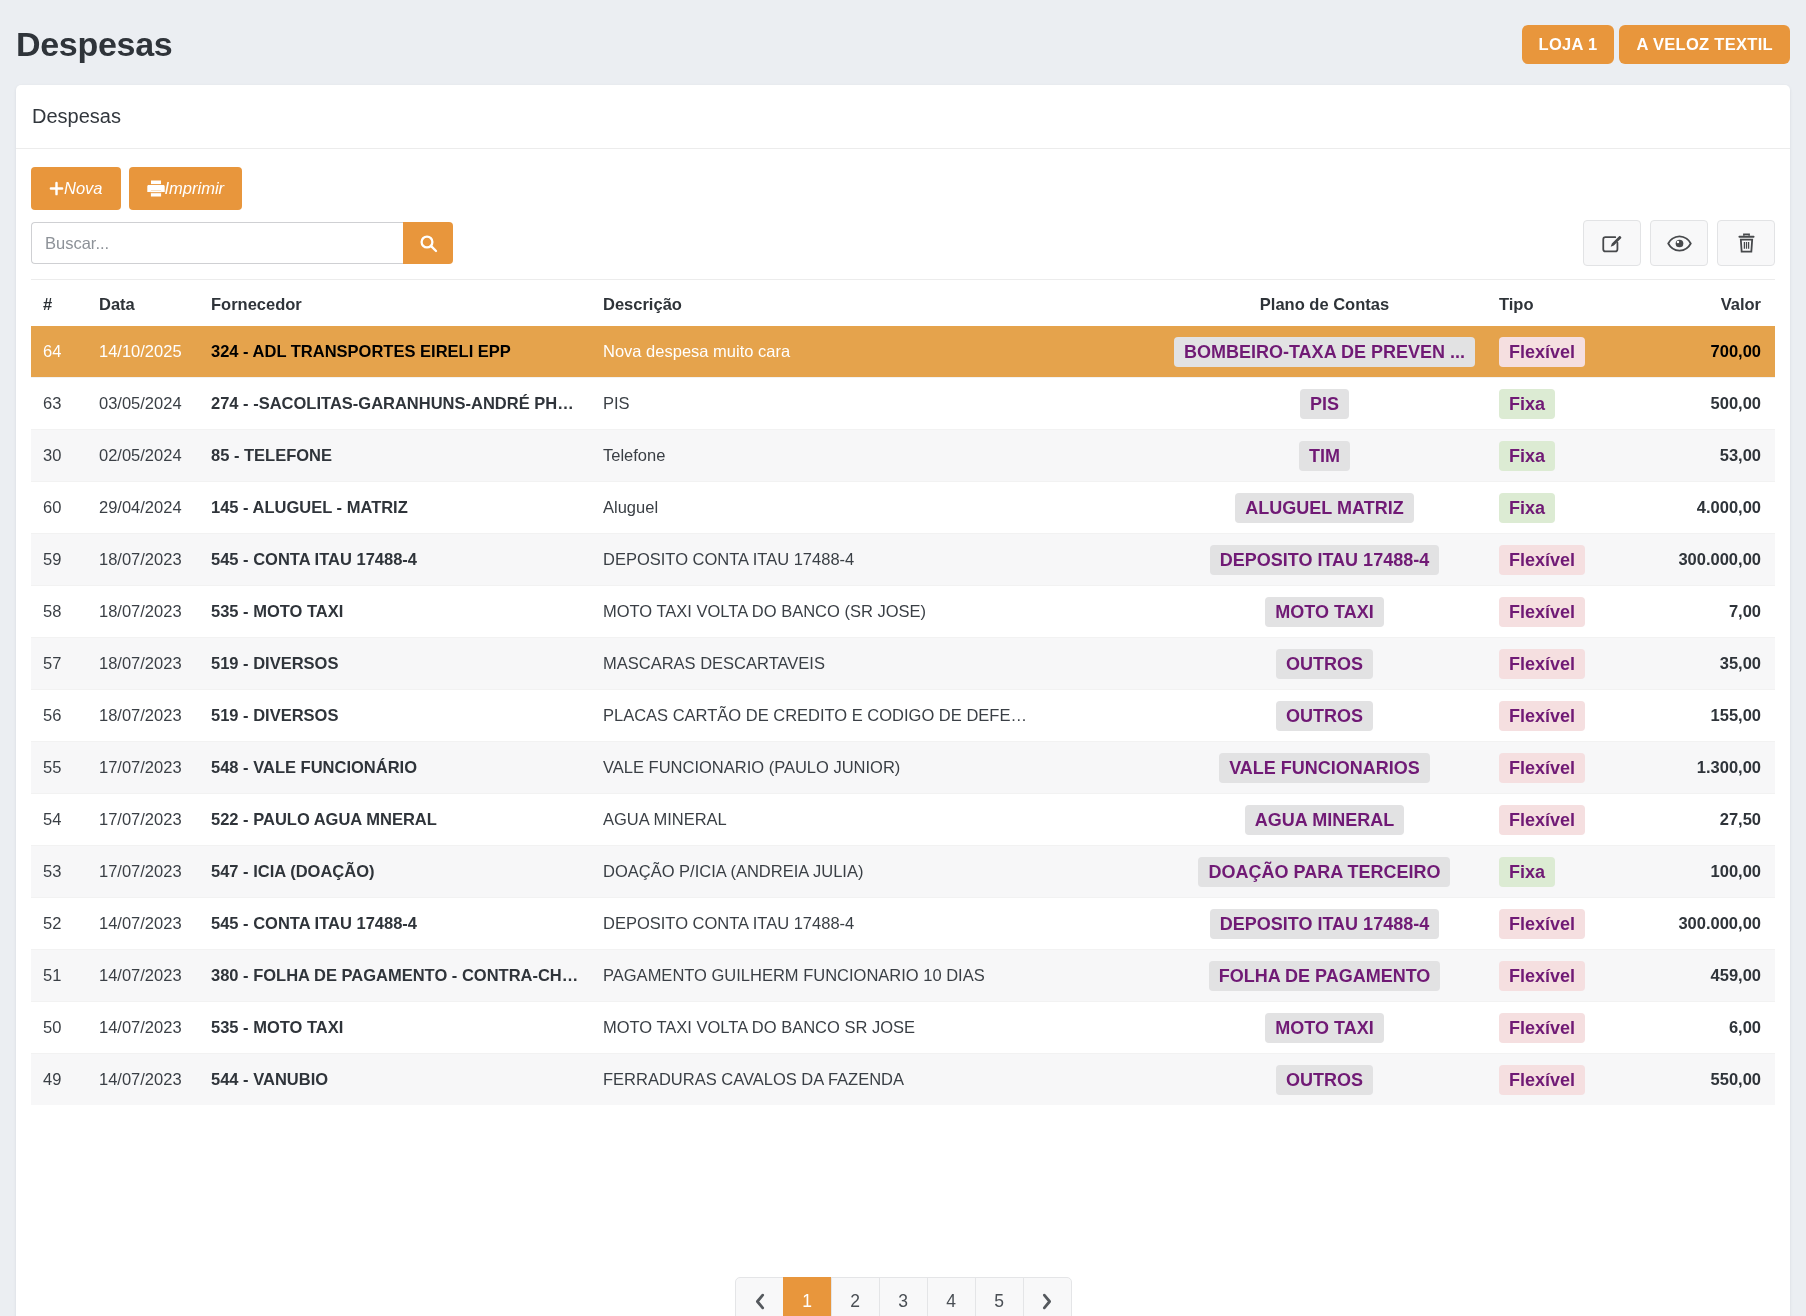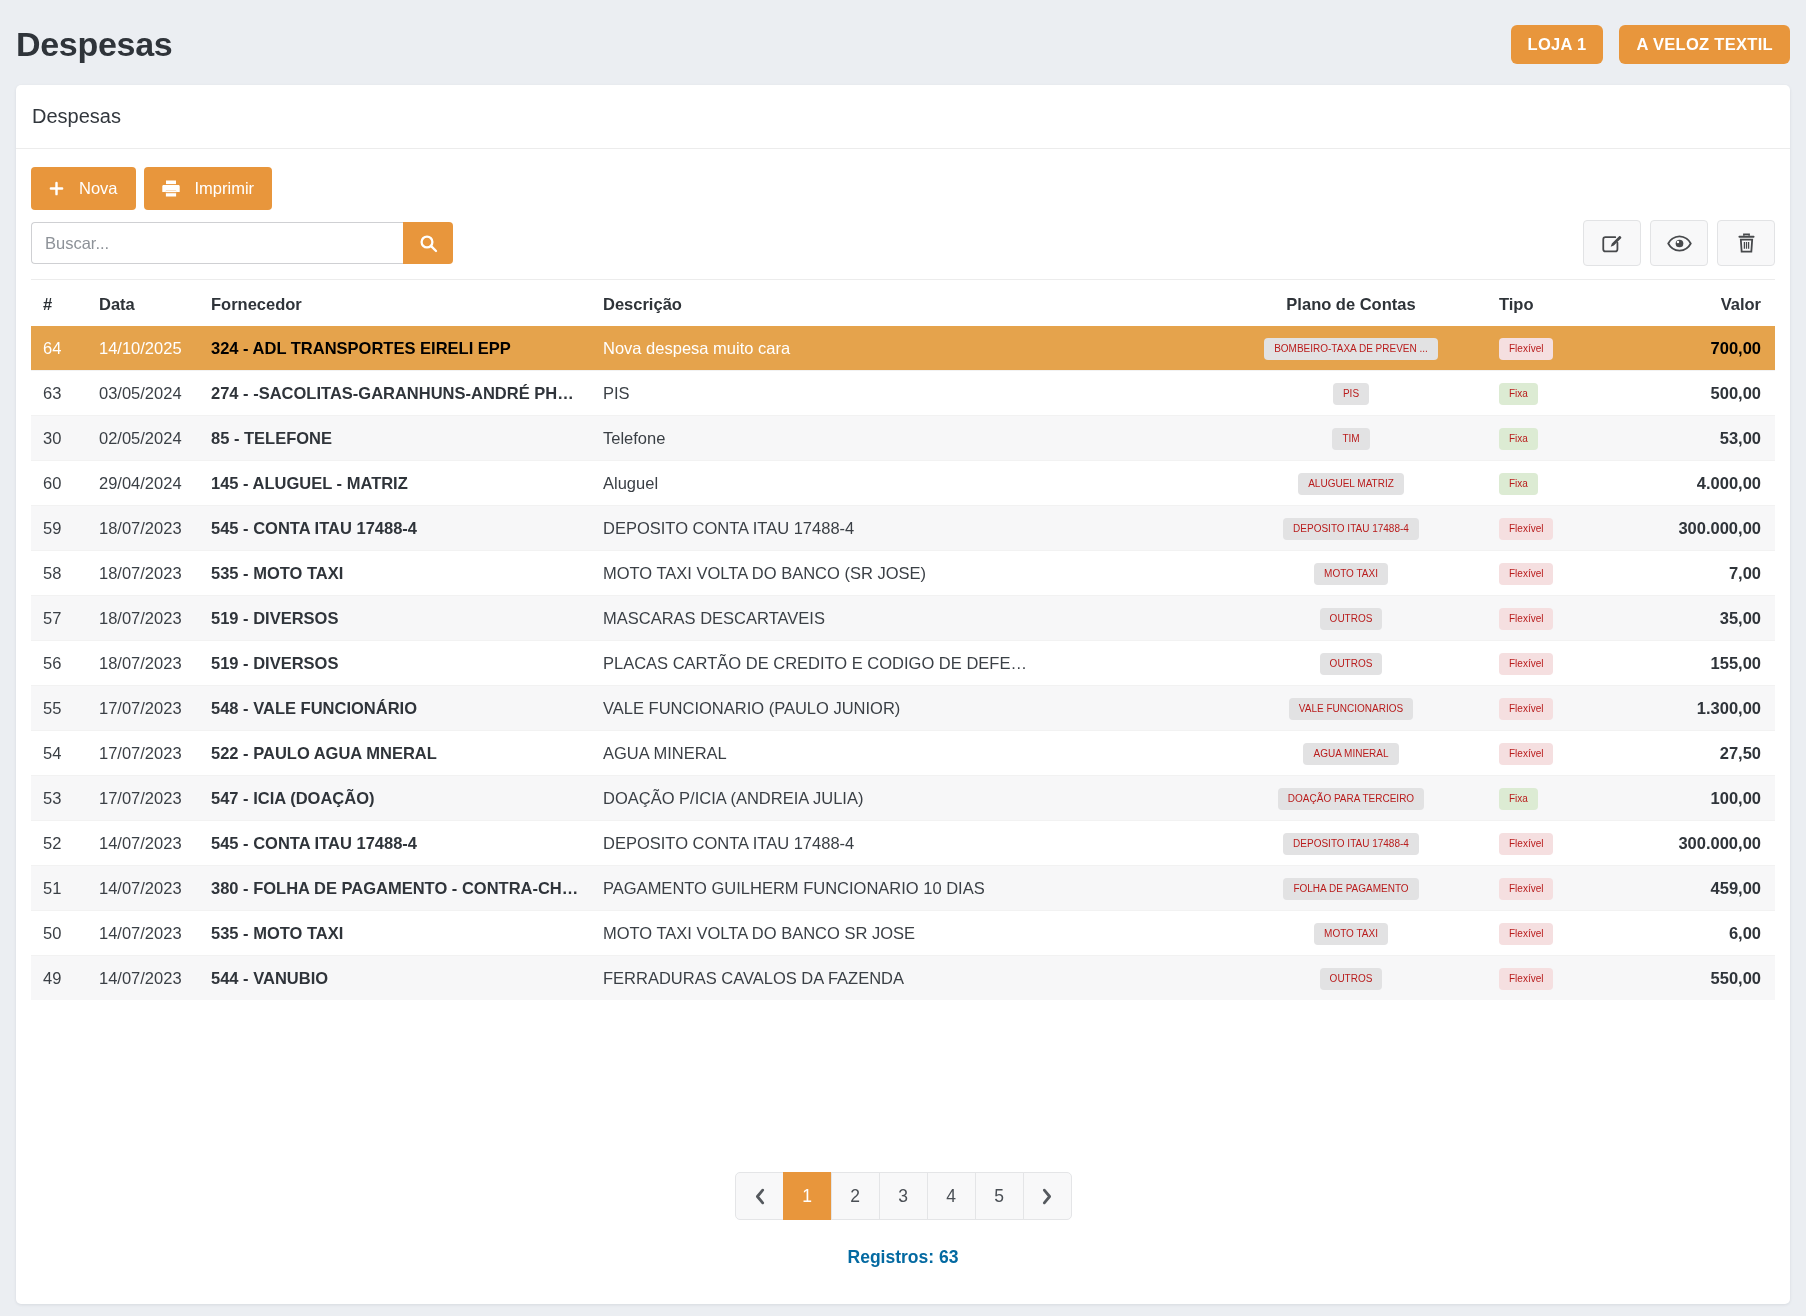--- a/index.html
+++ b/index.html
@@ -10,21 +10,21 @@
     color: #3a3f45;
     overflow: hidden;
   }
 
   
   .page-header {
     display: flex; justify-content: space-between; align-items: center;
     padding: 16px 16px 12px 16px; height: 85px;
   }
   .page-title { font-size: 34px; font-weight: 600; color: #2f343a; letter-spacing: -0.3px; }
-  .header-buttons { display: flex; gap: 16px; }
+  .header-buttons { display: flex; gap: 5px; }
   .btn-tag {
     background: #e8963c; color: #fff; border: none; border-radius: 6px;
     font-family: inherit; font-weight: bold; font-size: 16.5px;
     padding: 10px 17px; letter-spacing: .3px; cursor: pointer;
   }
 
   
   .card {
     margin: 0 16px; background: #fff; border-radius: 5px;
     box-shadow: 0 1px 3px rgba(40,50,70,.10);
@@ -34,21 +34,21 @@
     padding: 20px 16px; font-size: 20px; color: #32373d;
     border-bottom: 1px solid #ececec;
   }
   .card-body { padding: 18px 15px 36px 15px; }
 
   
   .toolbar { display: flex; gap: 8px; margin-bottom: 10px; }
   .btn-orange {
     background: #e8963c; color: #fff; border: none; border-radius: 4px;
     font-family: inherit; font-size: 16.5px; padding: 0 18px; height: 43px;
-    display: inline-flex; align-items: center; gap: 15px; cursor: pointer;
+    display: inline-flex; align-items: center; gap: 0; cursor: pointer; font-style: italic;
   }
 
   
   .controls-row { display: flex; justify-content: space-between; align-items: center; margin-bottom: 13px; }
   .search-group { display: flex; }
   .search-input {
     width: 372px; height: 42px; border: 1px solid #cfd0d3; border-right: none;
     border-radius: 4px 0 0 4px; padding: 0 13px; font-family: inherit;
     font-size: 16.5px; color: #555; outline: none;
   }
@@ -87,21 +87,21 @@
   .c-desc { max-width: 430px; overflow: hidden; text-overflow: ellipsis; }
   .c-plan { width: 272px; text-align: center; }
   .c-type { width: 130px; }
   .c-value { width: 158px; text-align: right; font-weight: bold; color: #2f343a; padding-right: 14px; }
   th.c-plan, th.c-type { }
   th.c-value { text-align: right; padding-right: 14px; }
   tr.selected .c-supplier, tr.selected .c-value { color: #000000; }
 
   .badge {
     display: inline-block; padding: 6px 10px; border-radius: 4px;
-    font-size: 10px; font-weight: normal; color: #b91c1c; line-height: 1;
+    font-size: 18px; font-weight: bold; color: #701a75; line-height: 1;
   }
   .badge-gray  { background: #e2e2e3; }
   .badge-green { background: #dcebd3; }
   .badge-pink  { background: #f5dfe0; }
 
   
   .pagination {
     display: flex; list-style: none; width: fit-content;
     margin: 172px auto 0 auto;
   }

